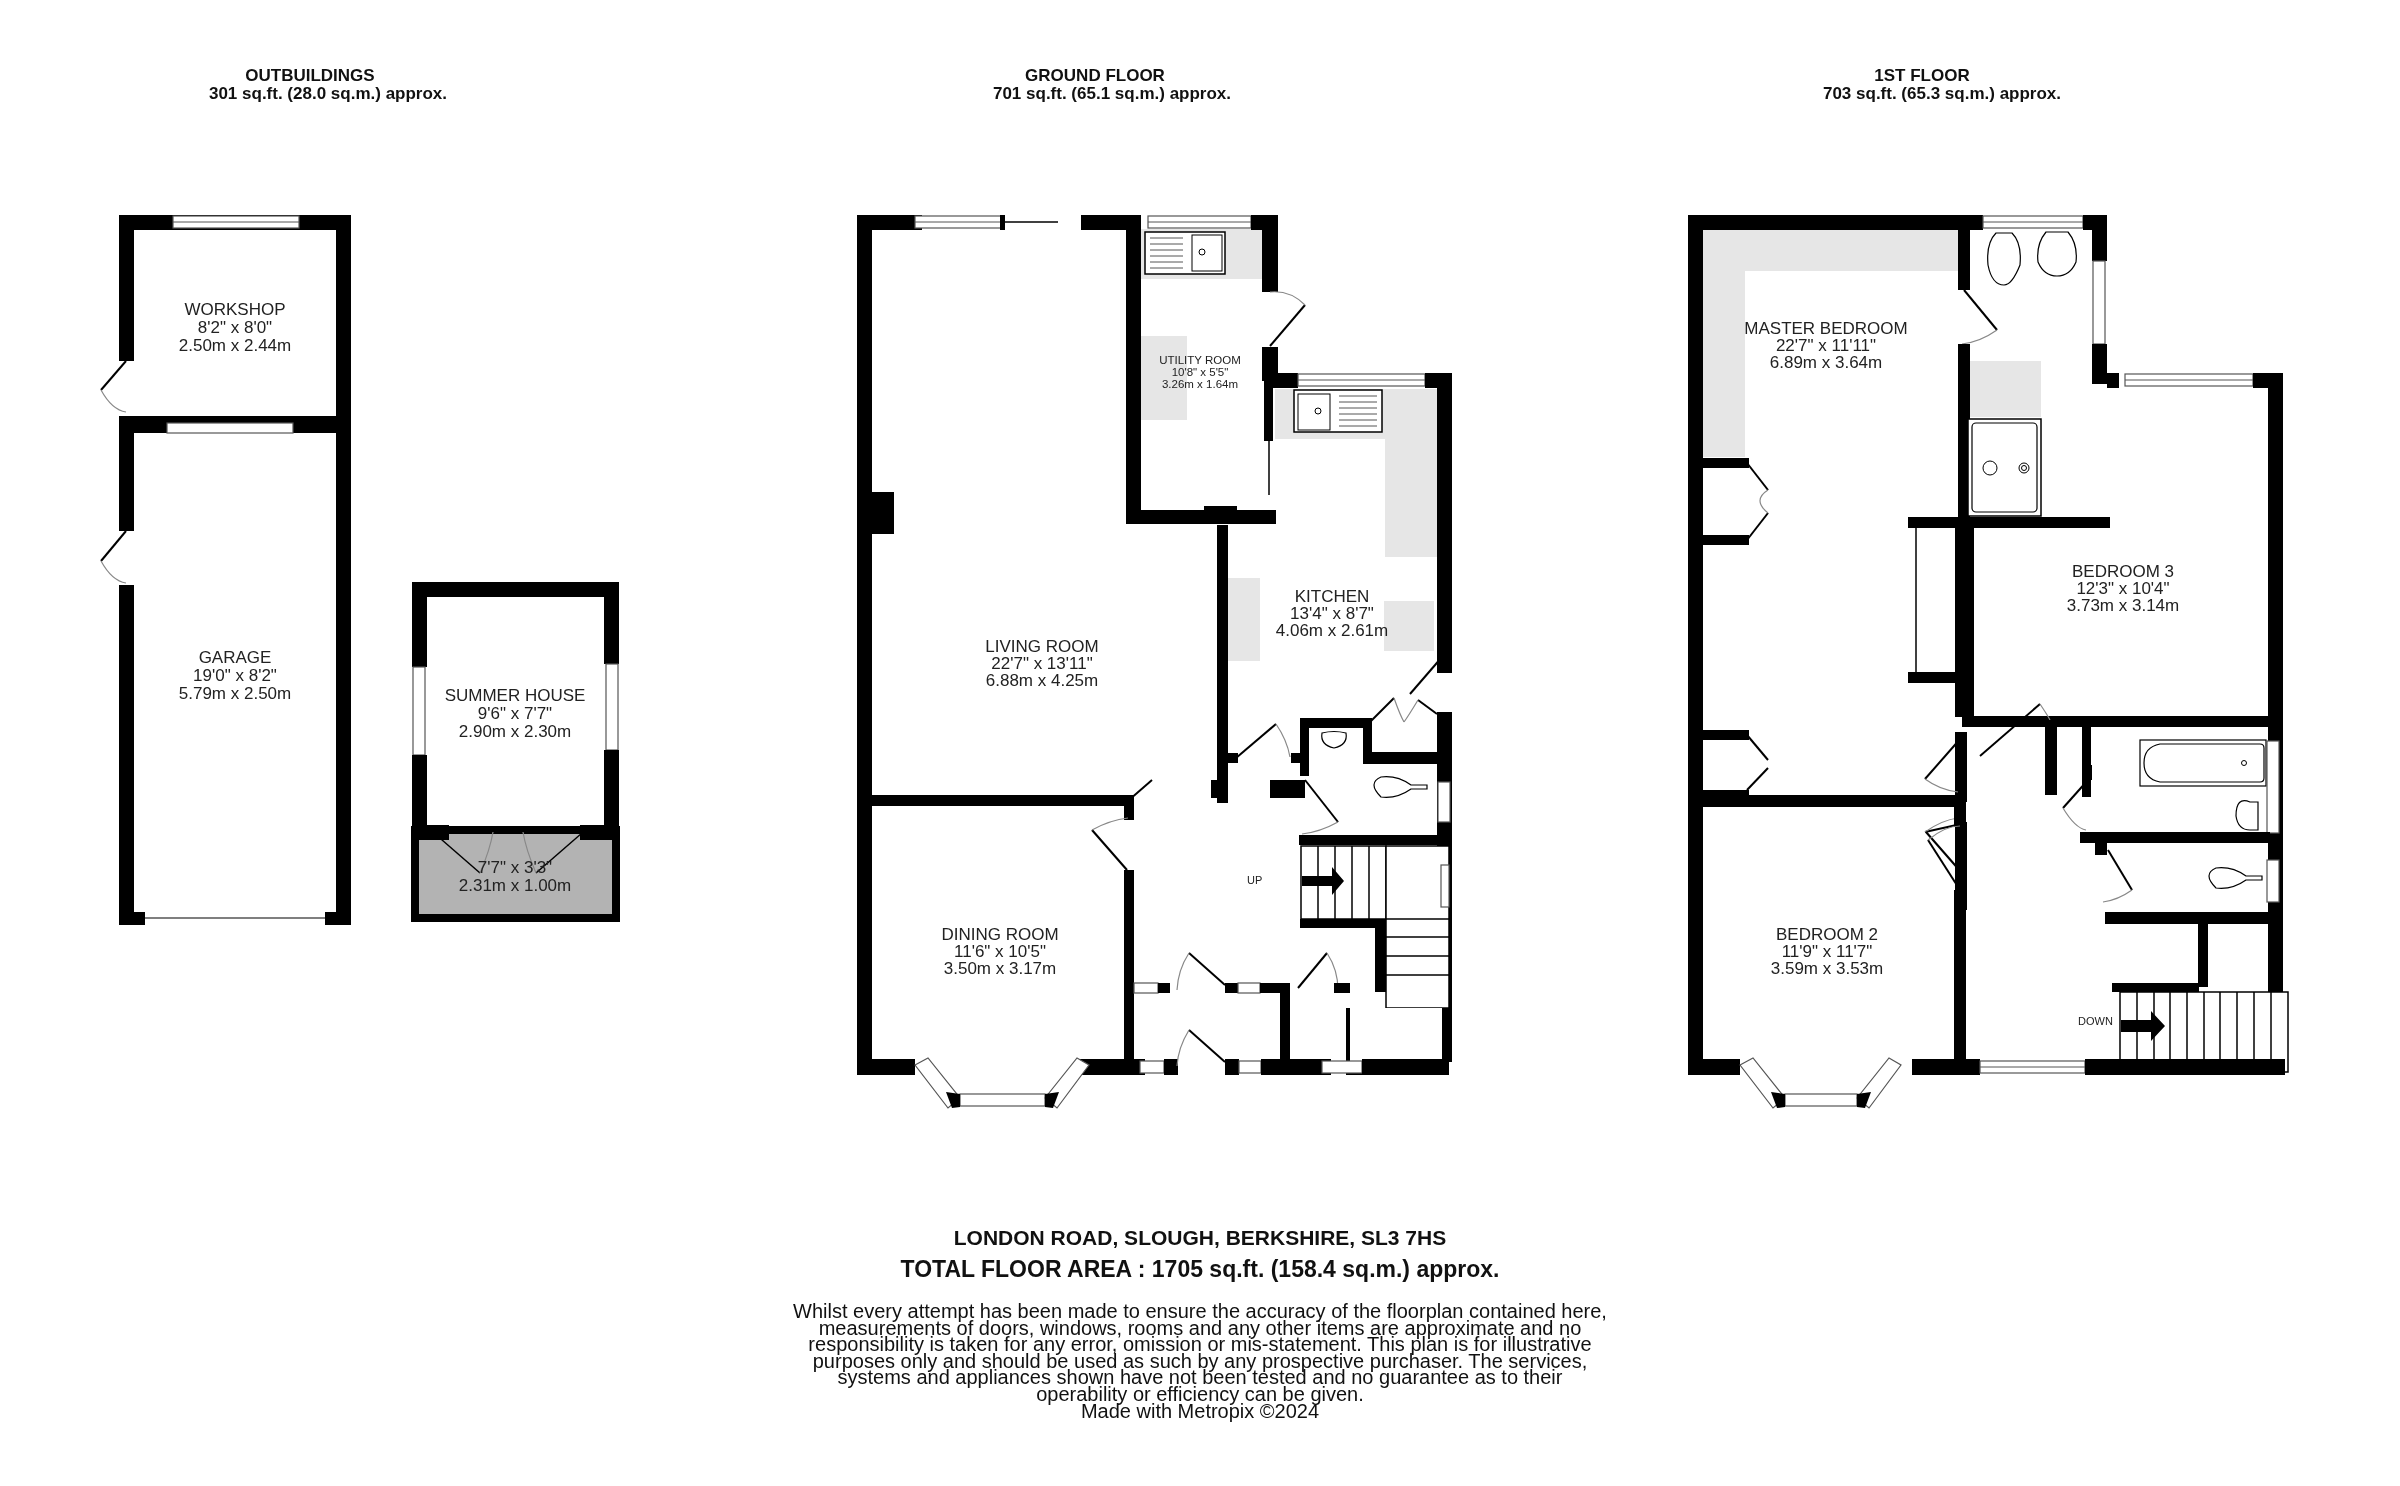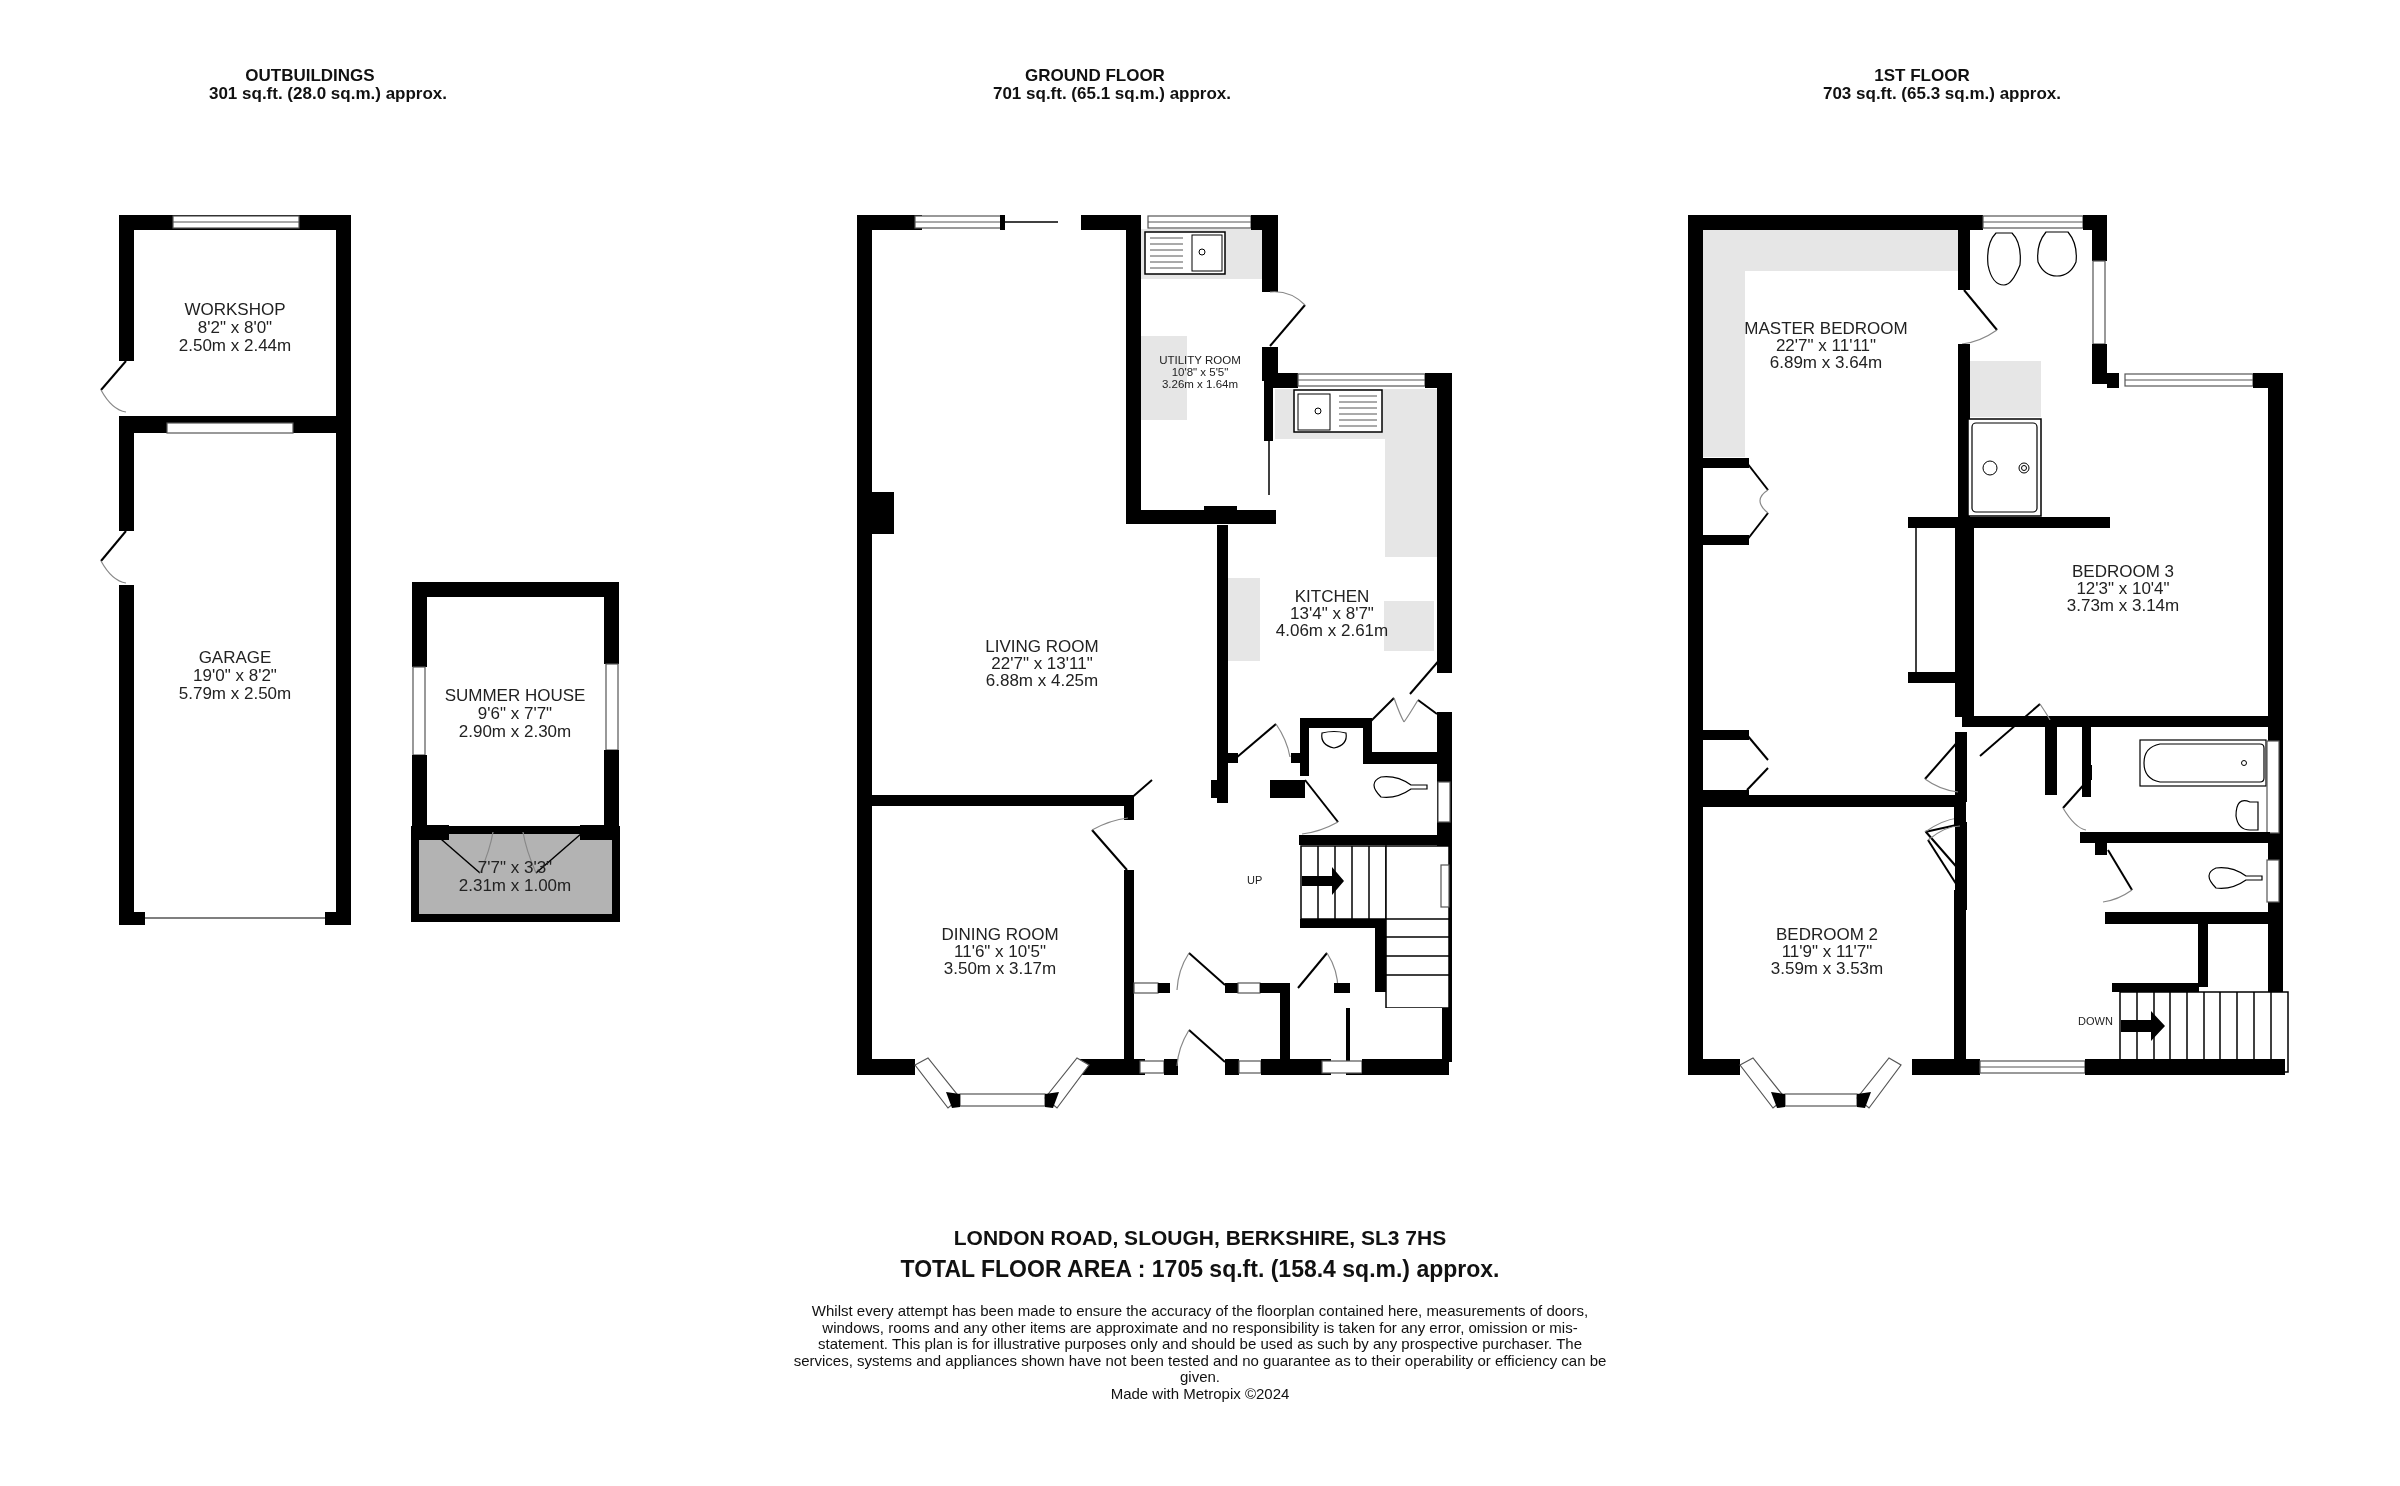--- a/index.html
+++ b/index.html
@@ -11,21 +11,21 @@
   .lbl { font-family: "Liberation Sans", sans-serif; font-size: 11px; fill: #222; }
   .wall { fill: #000; }
   .win { fill: #fff; stroke: #555; stroke-width: 1.2; }
   .fixture { fill: #e6e6e6; }
   .swing { fill: none; stroke: #000; stroke-width: 2; }
   .arc { fill: none; stroke: #888; stroke-width: 1.2; }
   .line { fill: none; stroke: #000; stroke-width: 1.5; }
   .footer { position: absolute; left: 0; width: 2400px; text-align: center; color: #111; }
   .addr { top: 1218px; font-size: 21px; font-weight: bold; margin-top: 8px; }
   .total { top: 1256px; font-size: 23px; font-weight: bold; }
-  .disc { top: 1303px; font-size: 15px; line-height: 16.6px; width: 820px; left: 790px; }
+  .disc { top: 1303px; font-size: 20px; line-height: 16.6px; width: 820px; left: 790px; }
 </style>
 </head>
 <body>
 
 <svg width="2400" height="1486" viewBox="0 0 2400 1486">
 
   <g>
     <text class="hdr" x="310" y="81">OUTBUILDINGS</text>
     <text class="hdr" x="328" y="99">301 sq.ft. (28.0 sq.m.) approx.</text>
   </g>

